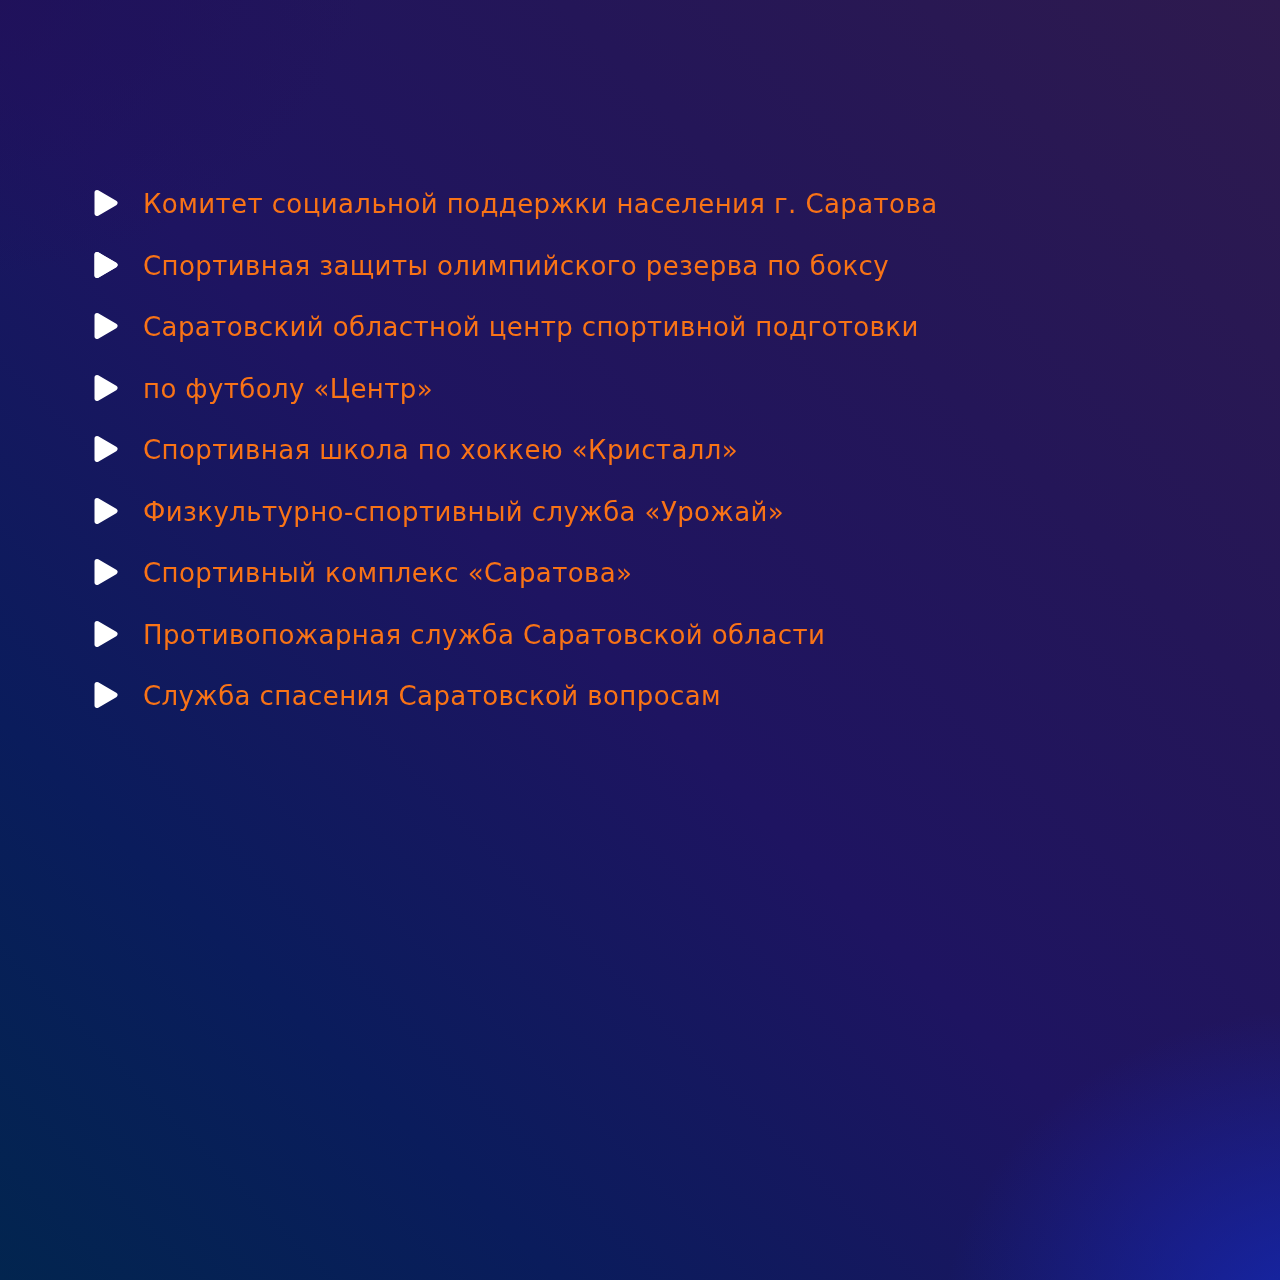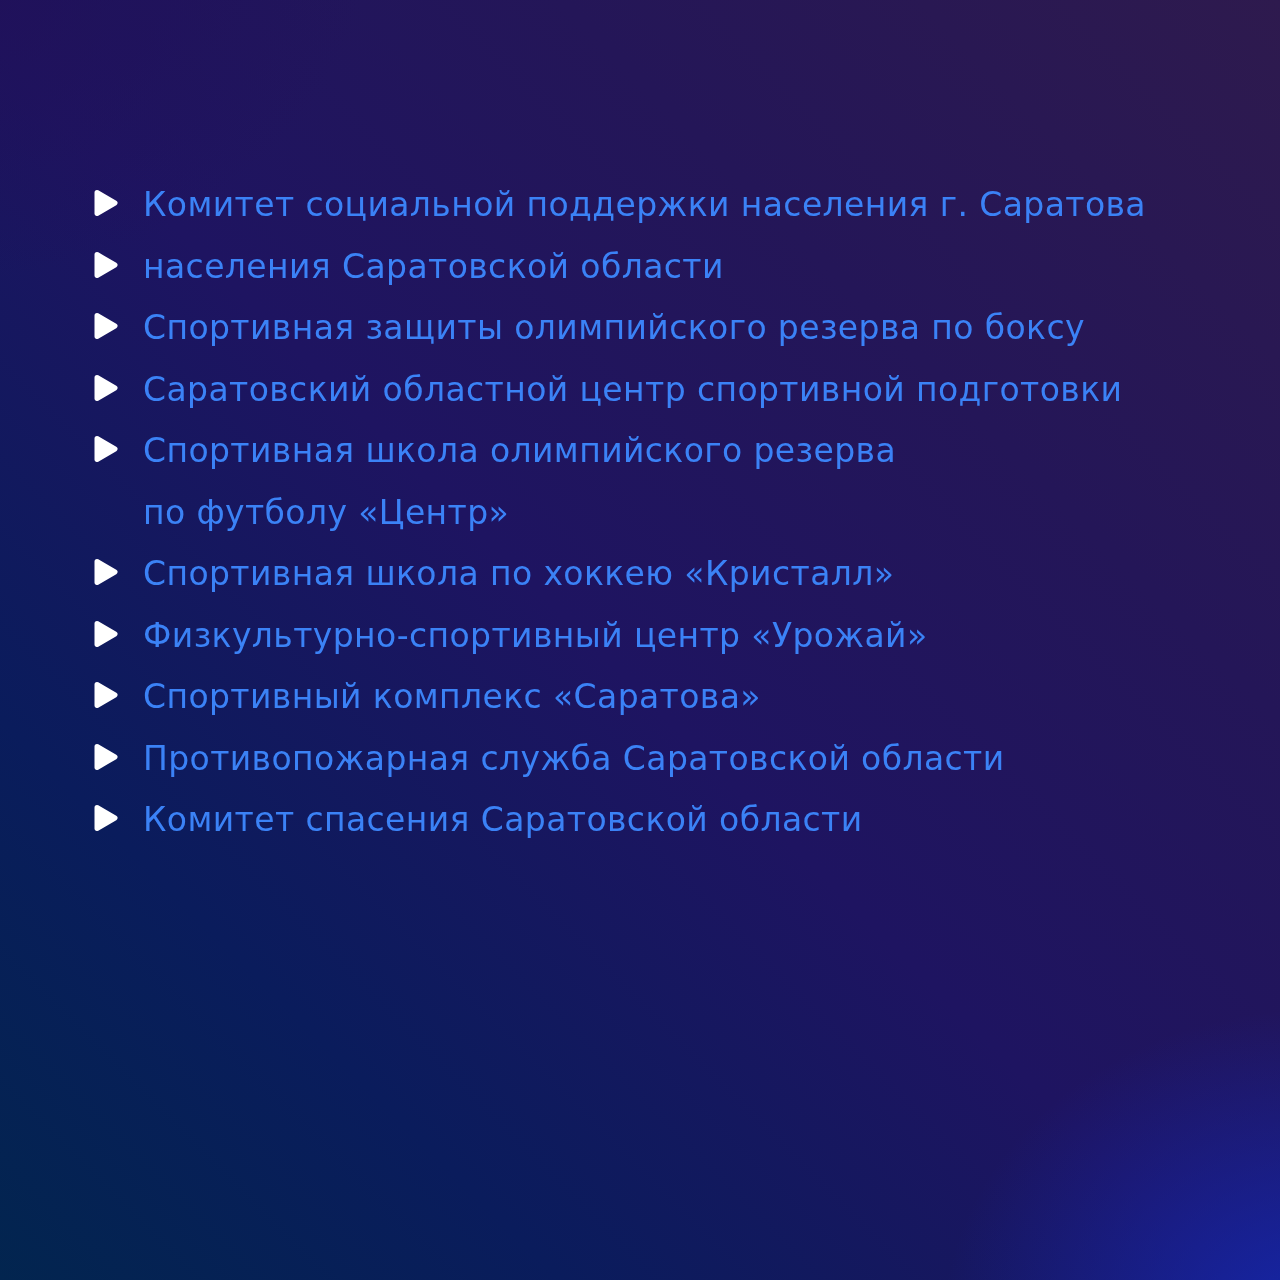--- a/index.html
+++ b/index.html
@@ -39,25 +39,25 @@
     display: block;
   }
   .bullet svg {
     display: block;
     width: 26px;
     height: 30px;
   }
   .line {
     display: block;
     white-space: nowrap;
-    font-size: 33px;
+    font-size: 26px;
     line-height: 61.5px;
     font-weight: 500;
     letter-spacing: 0.4px;
-    color: #3b82f6;
+    color: #f97316;
   }
 </style>
 </head>
 <body>
 
 <ul class="org-list">
 
   <li class="org-item">
     <span class="bullet">
         <svg viewBox="0 0 26 30">
@@ -67,21 +67,20 @@
     <span class="line">Комитет социальной поддержки населения г. Саратова</span>
   </li>
 
 
   <li class="org-item">
     <span class="bullet">
         <svg viewBox="0 0 26 30">
           <path d="M4 4.5 L22 15 L4 25.5 Z" fill="#ffffff" stroke="#ffffff" stroke-width="5" stroke-linejoin="round"></path>
         </svg>
       </span>
-    <span class="line">населения Саратовской области</span>
   </li>
 
   <li class="org-item">
     <span class="bullet">
         <svg viewBox="0 0 26 30">
           <path d="M4 4.5 L22 15 L4 25.5 Z" fill="#ffffff" stroke="#ffffff" stroke-width="5" stroke-linejoin="round"></path>
         </svg>
       </span>
     <span class="line">Спортивная защиты олимпийского резерва по боксу</span>
   </li>
@@ -95,40 +94,39 @@
       </span>
     <span class="line">Саратовский областной центр спортивной подготовки</span>
   </li>
 
   <li class="org-item">
     <span class="bullet">
         <svg viewBox="0 0 26 30">
           <path d="M4 4.5 L22 15 L4 25.5 Z" fill="#ffffff" stroke="#ffffff" stroke-width="5" stroke-linejoin="round"></path>
         </svg>
       </span>
-    <span class="line">Спортивная школа олимпийского резерва</span>
     <span class="line">по футболу «Центр»</span>
   </li>
 
   <li class="org-item">
     <span class="bullet">
         <svg viewBox="0 0 26 30">
           <path d="M4 4.5 L22 15 L4 25.5 Z" fill="#ffffff" stroke="#ffffff" stroke-width="5" stroke-linejoin="round"></path>
         </svg>
       </span>
     <span class="line">Спортивная школа по хоккею «Кристалл»</span>
   </li>
 
   <li class="org-item">
     <span class="bullet">
         <svg viewBox="0 0 26 30">
           <path d="M4 4.5 L22 15 L4 25.5 Z" fill="#ffffff" stroke="#ffffff" stroke-width="5" stroke-linejoin="round"></path>
         </svg>
       </span>
-    <span class="line">Физкультурно-спортивный центр «Урожай»</span>
+    <span class="line">Физкультурно-спортивный служба «Урожай»</span>
   </li>
 
   <li class="org-item">
     <span class="bullet">
         <svg viewBox="0 0 26 30">
           <path d="M4 4.5 L22 15 L4 25.5 Z" fill="#ffffff" stroke="#ffffff" stroke-width="5" stroke-linejoin="round"></path>
         </svg>
       </span>
     <span class="line">Спортивный комплекс «Саратова»</span>
   </li>
@@ -141,16 +139,16 @@
       </span>
     <span class="line">Противопожарная служба Саратовской области</span>
   </li>
 
   <li class="org-item">
     <span class="bullet">
         <svg viewBox="0 0 26 30">
           <path d="M4 4.5 L22 15 L4 25.5 Z" fill="#ffffff" stroke="#ffffff" stroke-width="5" stroke-linejoin="round"></path>
         </svg>
       </span>
-    <span class="line">Комитет спасения Саратовской области</span>
+    <span class="line">Служба спасения Саратовской вопросам</span>
   </li>
 
 </ul>
 
 </body></html>

